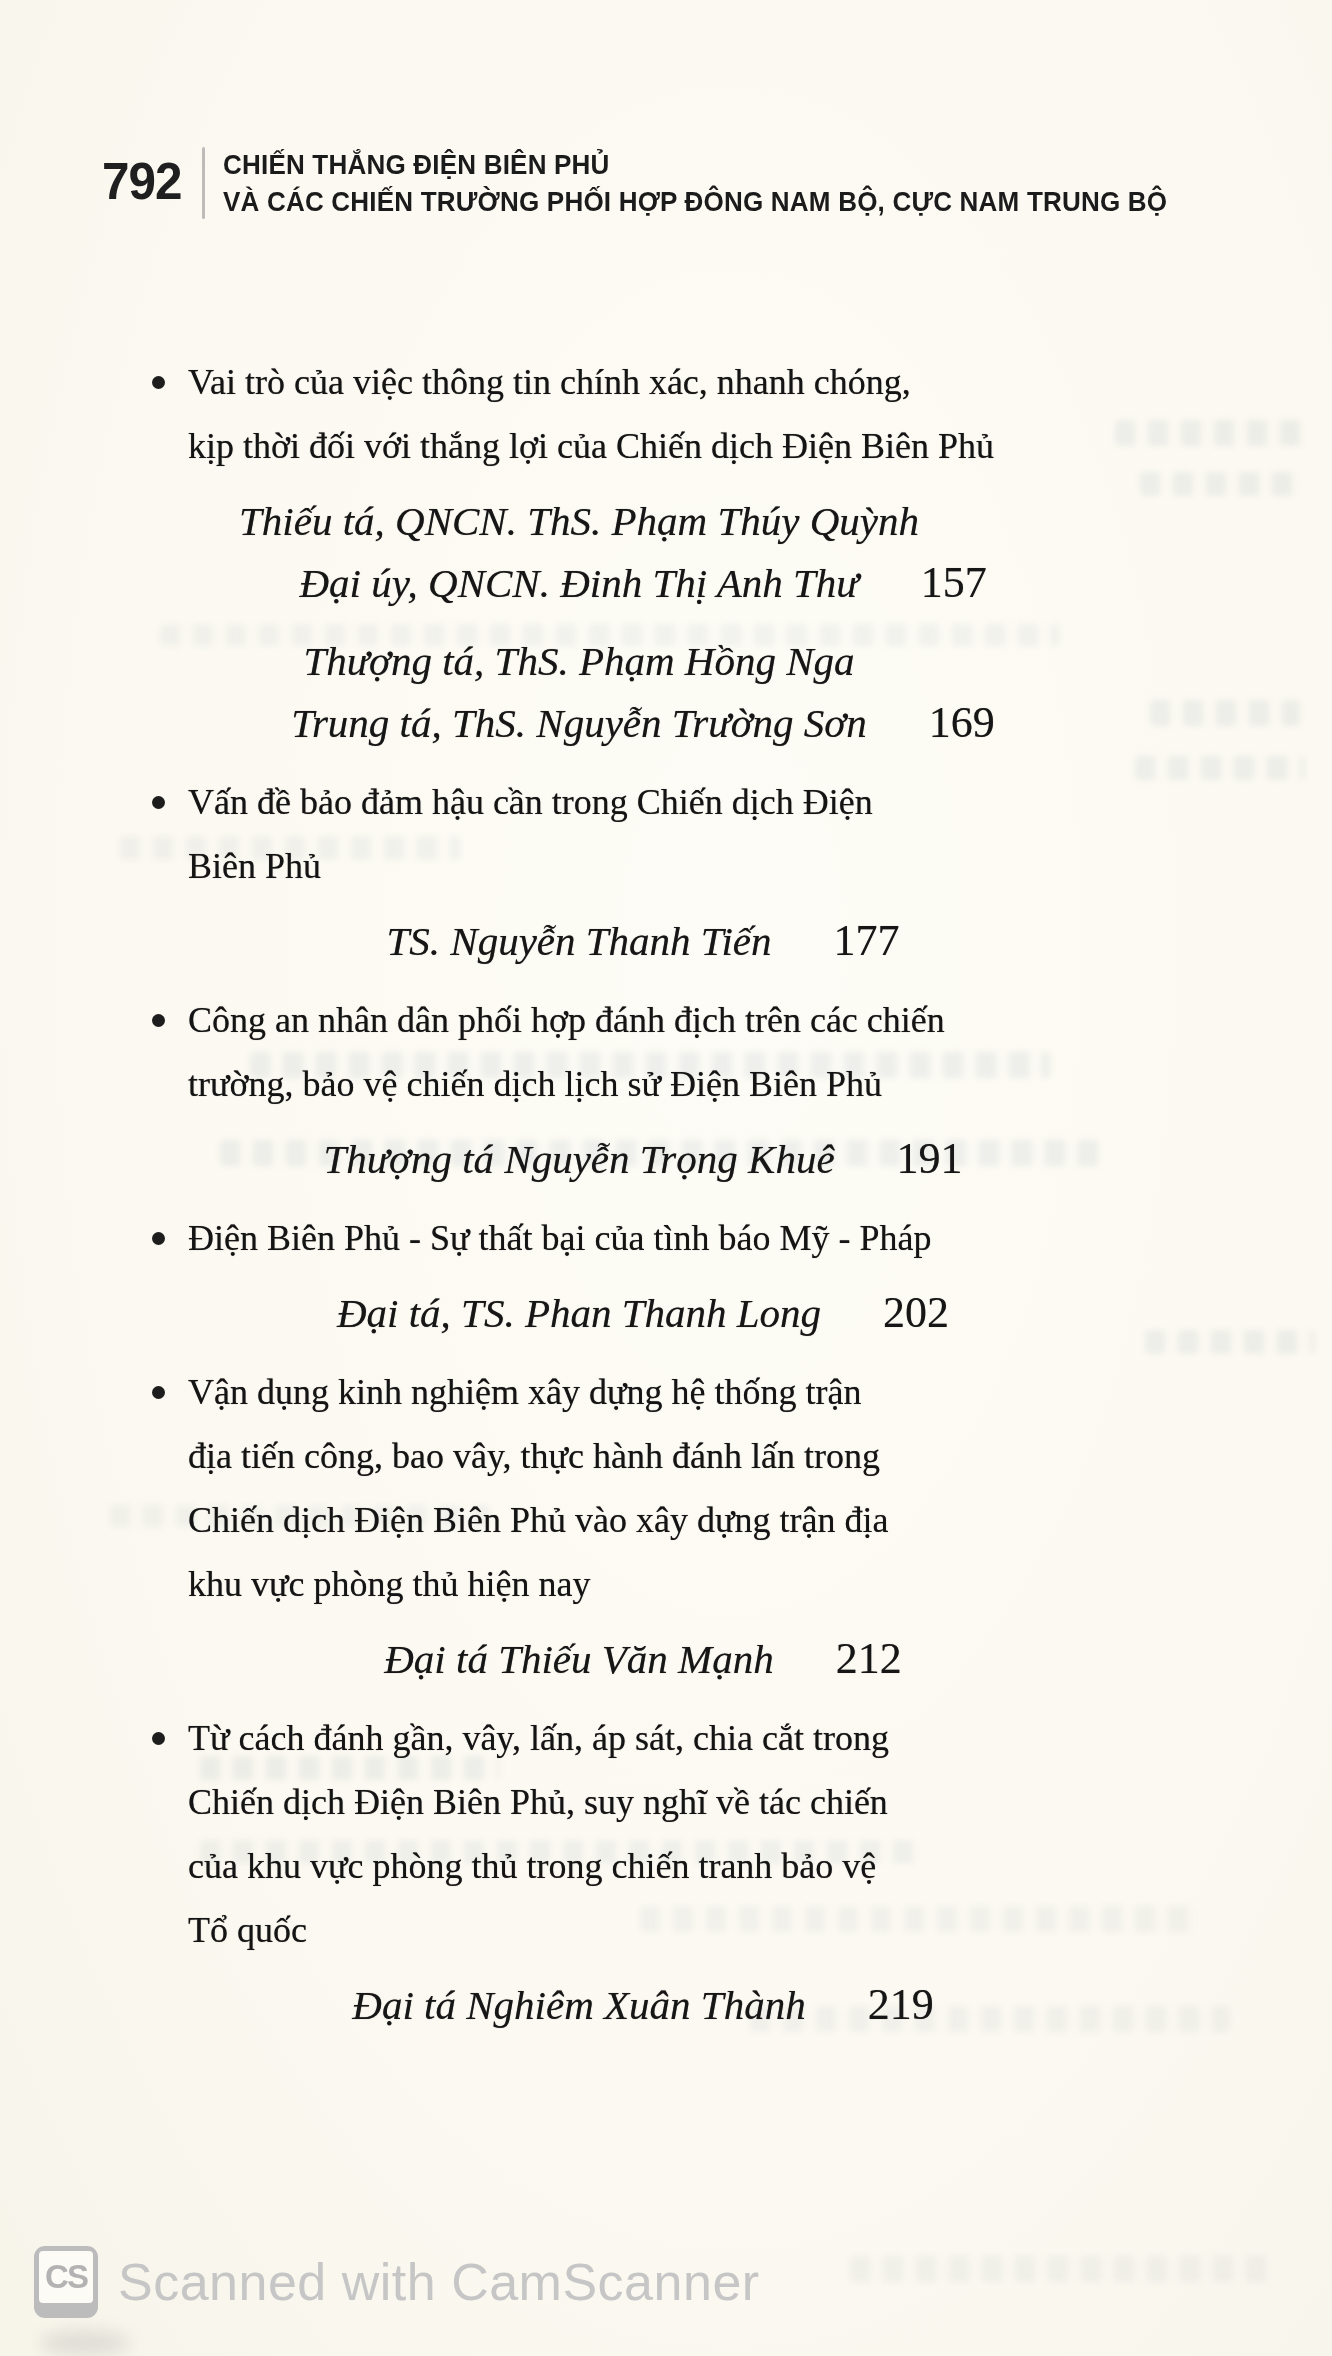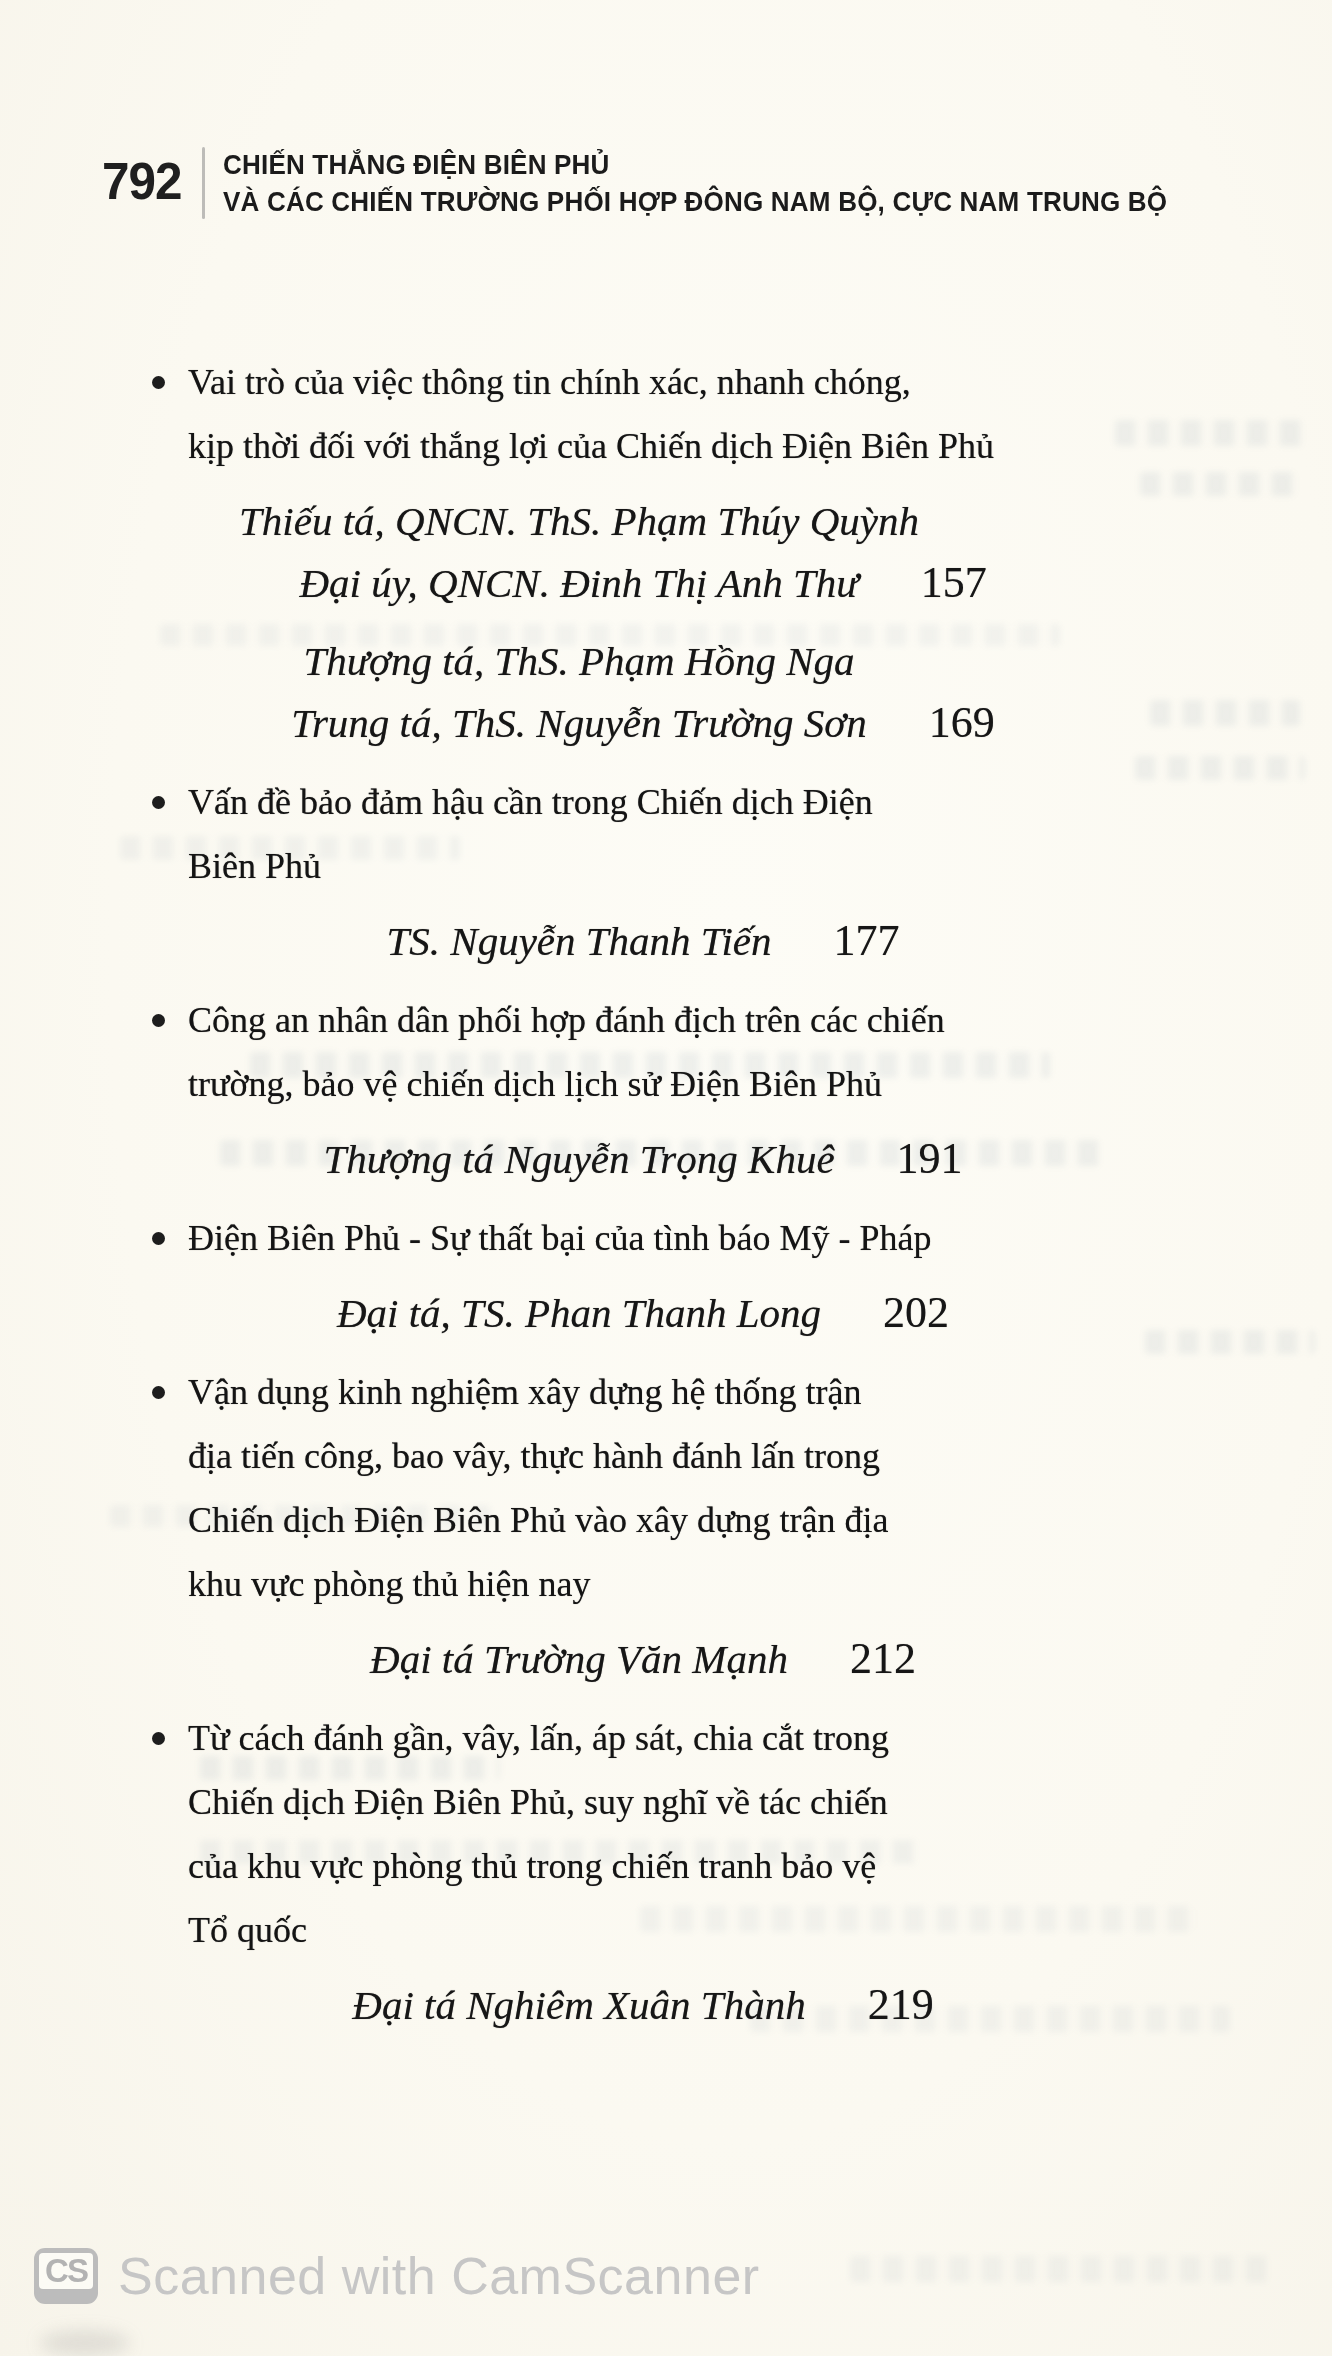--- a/index.html
+++ b/index.html
@@ -120,21 +120,21 @@
     position: absolute;
     left: 34px;
     top: 2246px;
     display: flex;
     align-items: center;
     gap: 20px;
   }
   .cs-logo {
     position: relative;
     width: 64px;
-    height: 56px;
+    height: 72px;
     background: #bcbcbc;
     border-radius: 11px;
     flex: 0 0 auto;
   }
   .cs-inner {
     position: absolute;
     left: 5px; right: 5px; top: 5px; bottom: 15px;
     background: #fcfbf5;
     border-radius: 4px;
     display: flex;
@@ -269,21 +269,21 @@
       <div class="entry">
         <div class="entry-title">
           <div class="title-line">Vận dụng kinh nghiệm xây dựng hệ thống trận</div>
           <div class="title-line">địa tiến công, bao vây, thực hành đánh lấn trong</div>
           <div class="title-line">Chiến dịch Điện Biên Phủ vào xây dựng trận địa</div>
           <div class="title-line">khu vực phòng thủ hiện nay</div>
           <div class="bullet"></div>
         </div>
         <div class="entry-authors">
           <div class="author-line">
-            <span class="author-name">Đại tá Trường Văn Mạnh</span>
+            <span class="author-name">Đại tá Thiếu Văn Mạnh</span>
             <span class="page-num">212</span>
           </div>
         </div>
       </div>
       <div class="entry">
         <div class="entry-title">
           <div class="title-line">Từ cách đánh gần, vây, lấn, áp sát, chia cắt trong</div>
           <div class="title-line">Chiến dịch Điện Biên Phủ, suy nghĩ về tác chiến</div>
           <div class="title-line">của khu vực phòng thủ trong chiến tranh bảo vệ</div>
           <div class="title-line">Tổ quốc</div>

